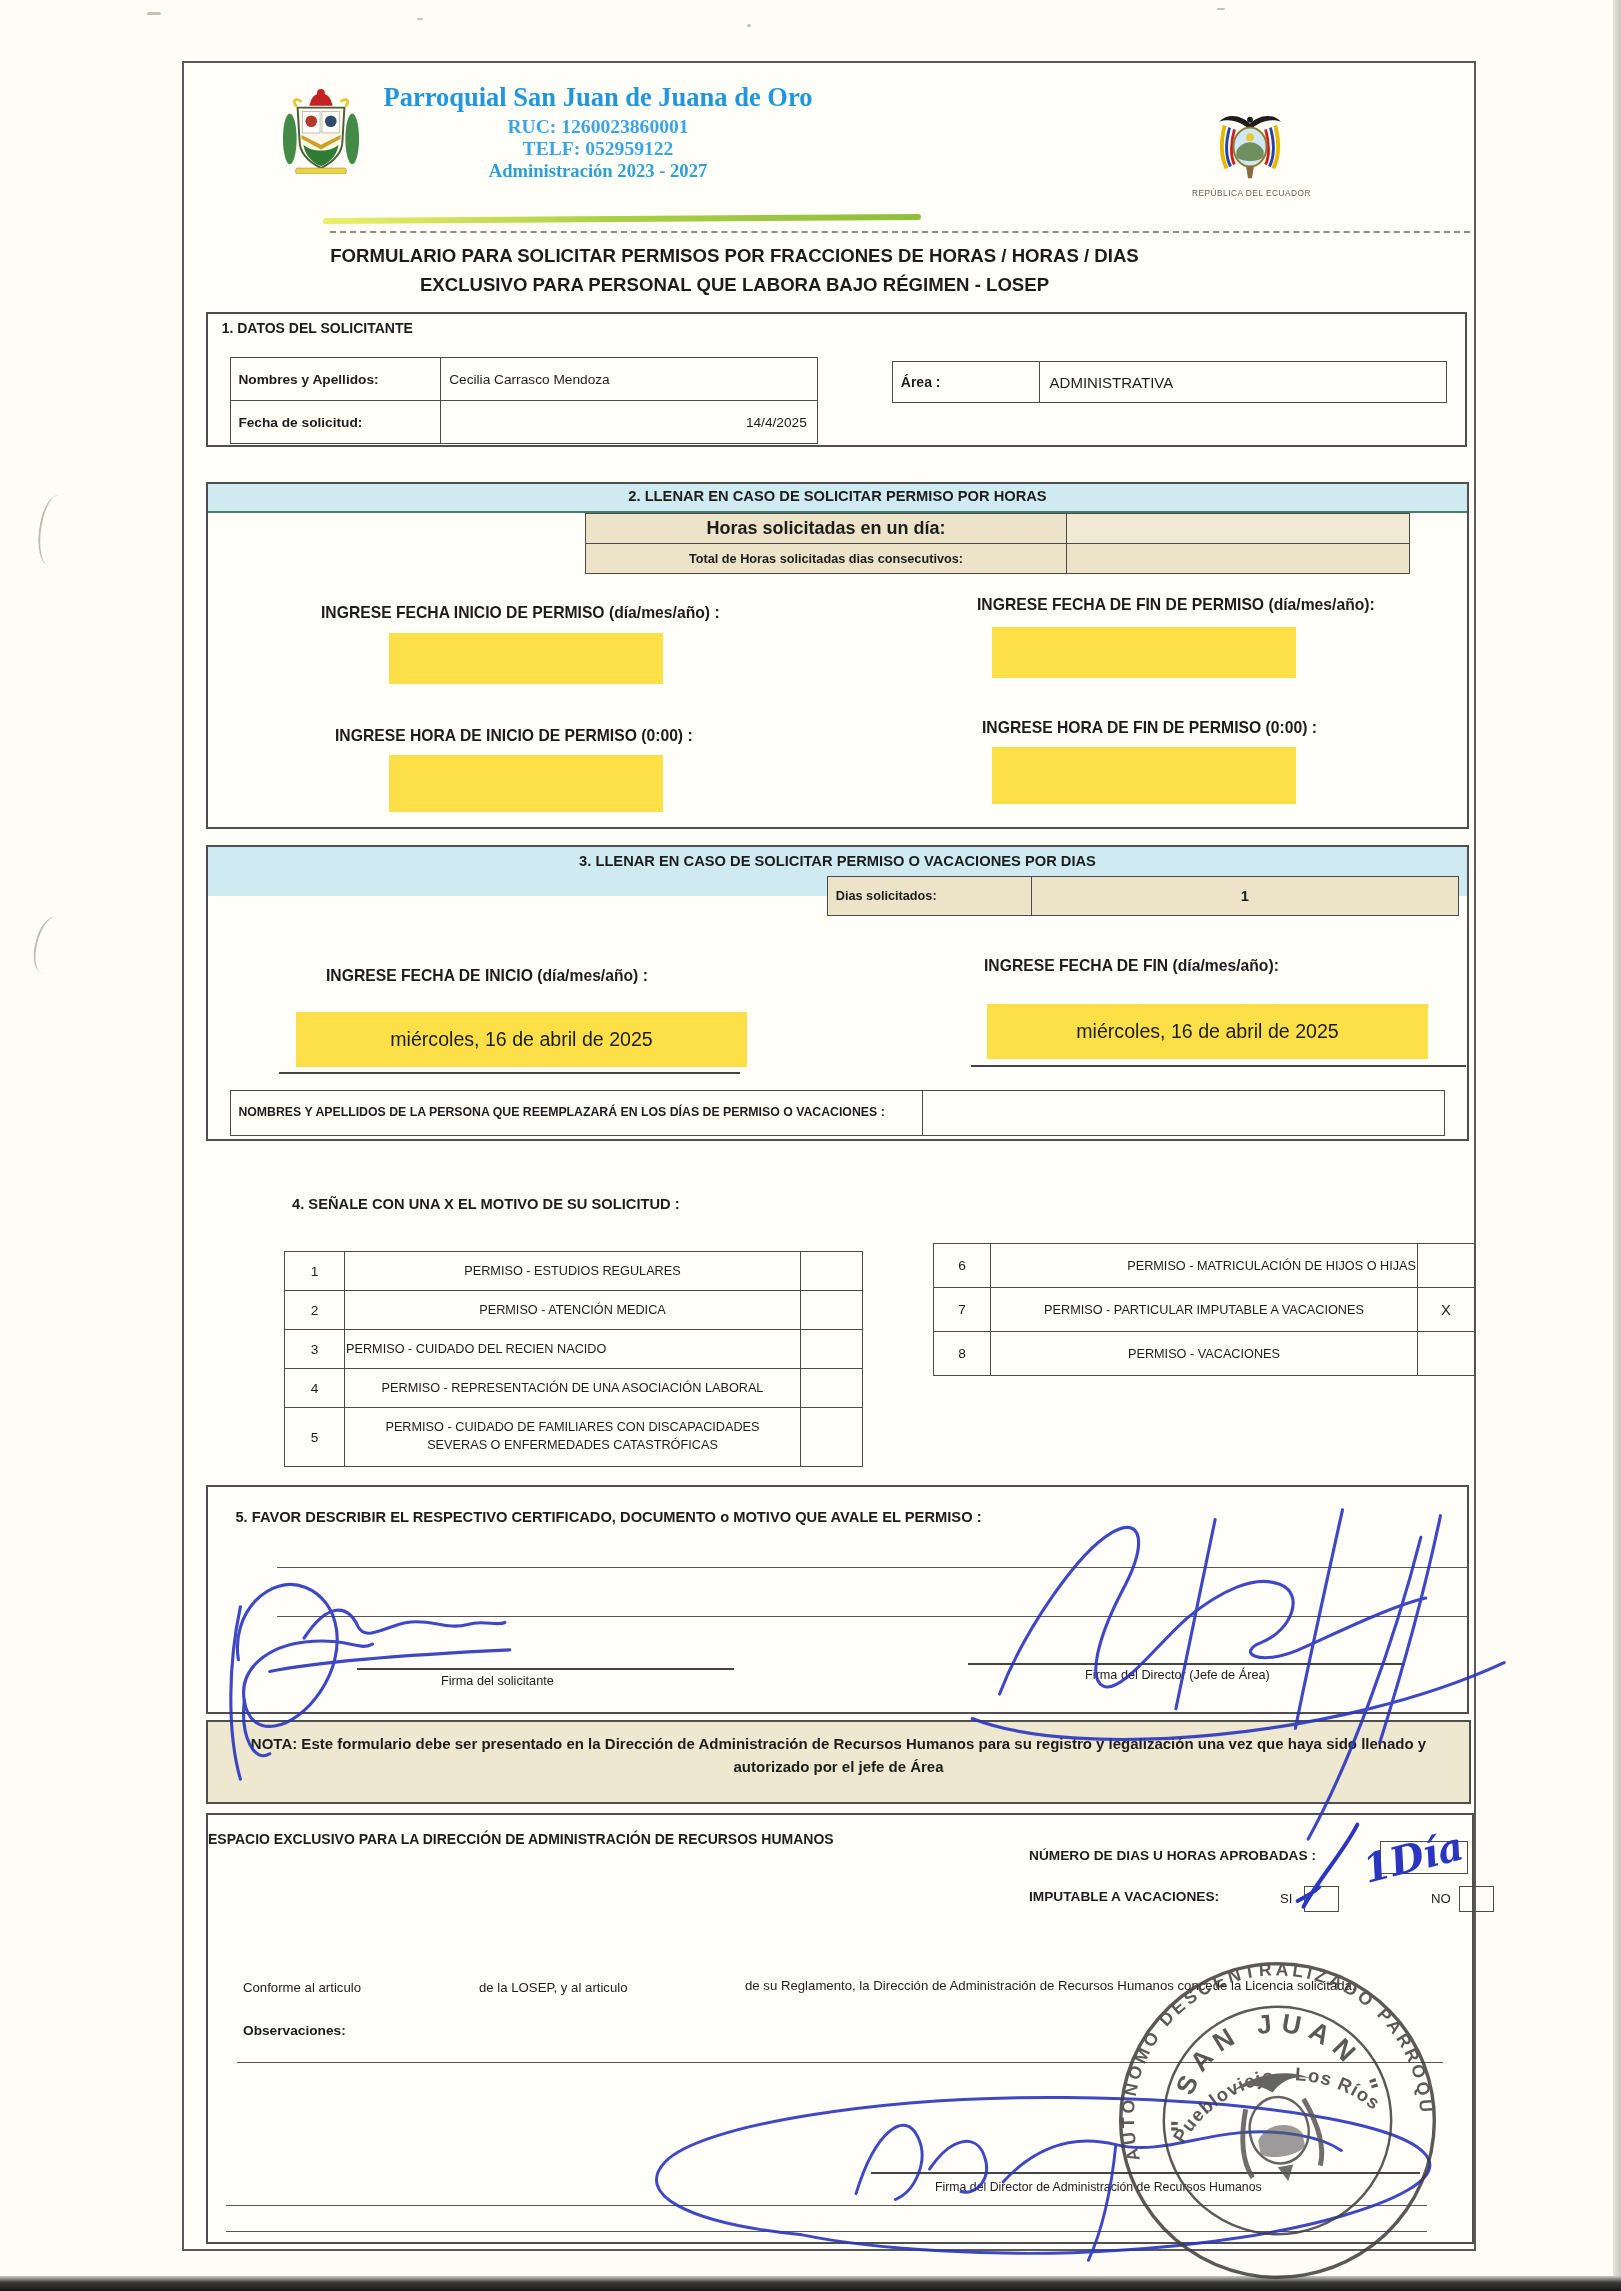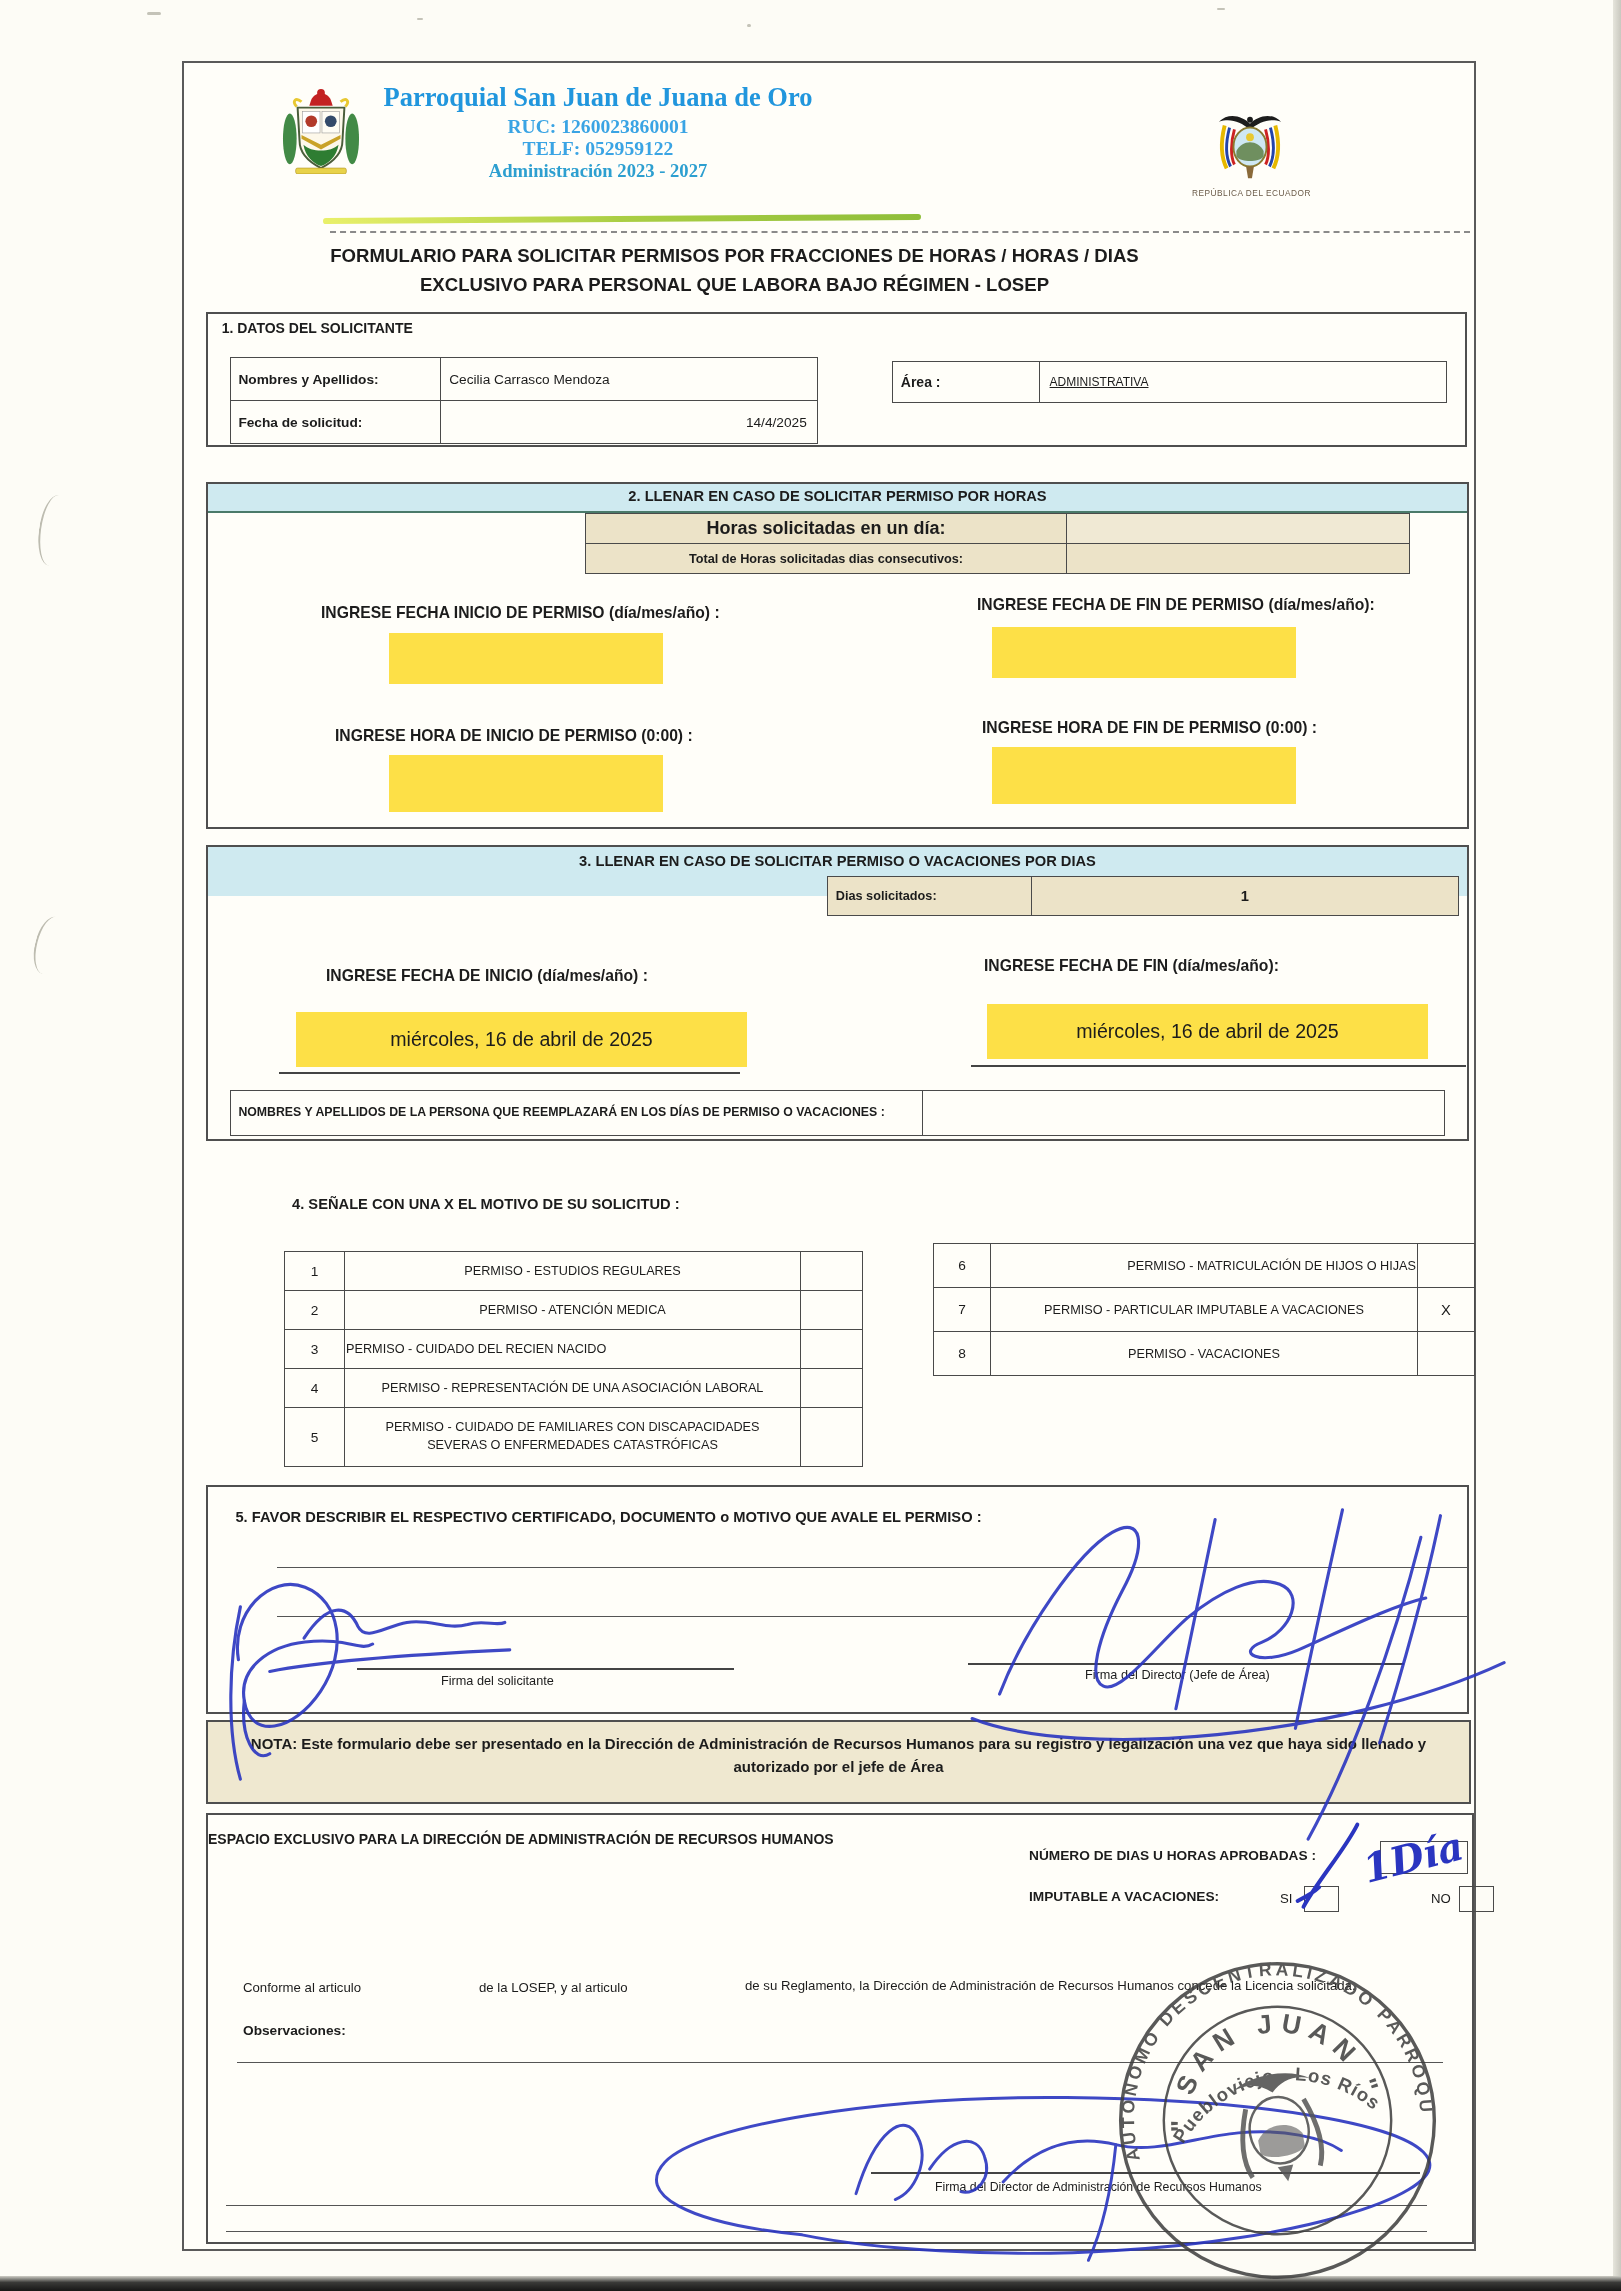--- a/index.html
+++ b/index.html
@@ -95,21 +95,21 @@
       <tr style="height:43px;">
         <td class="b" style="padding-left:7.8px;font-size:13.7px;">Fecha de solicitud:</td>
         <td style="padding-right:9.8px;font-size:13.7px;text-align:right;">14/4/2025</td>
       </tr>
     </tbody>
       </table>
     <table class="abs" style="left:684px;top:47px;width:555px;">
       <tbody>
           <tr style="height:41px;">
         <td class="b" style="width:137px;padding-left:7.8px;font-size:14px;">Área :</td>
-        <td style="padding-left:9.8px;font-size:12px;text-decoration:underline;">ADMINISTRATIVA</td>
+        <td style="padding-left:9.8px;font-size:15px;">ADMINISTRATIVA</td>
       </tr>
     </tbody>
       </table>
   </div>
 
   <div class="abs box" style="left:206px;top:482px;width:1259px;height:343px;">
     <div class="cyanband b" style="height:23.5px;padding-top:3.9px;text-align:center;font-size:14.7px;border-bottom:2px solid #4a7a6a;">2. LLENAR EN CASO DE SOLICITAR PERMISO POR HORAS</div>
     <table class="abs" style="left:377px;top:29px;width:825px;">
       <tbody>
           <tr style="height:30px;">

